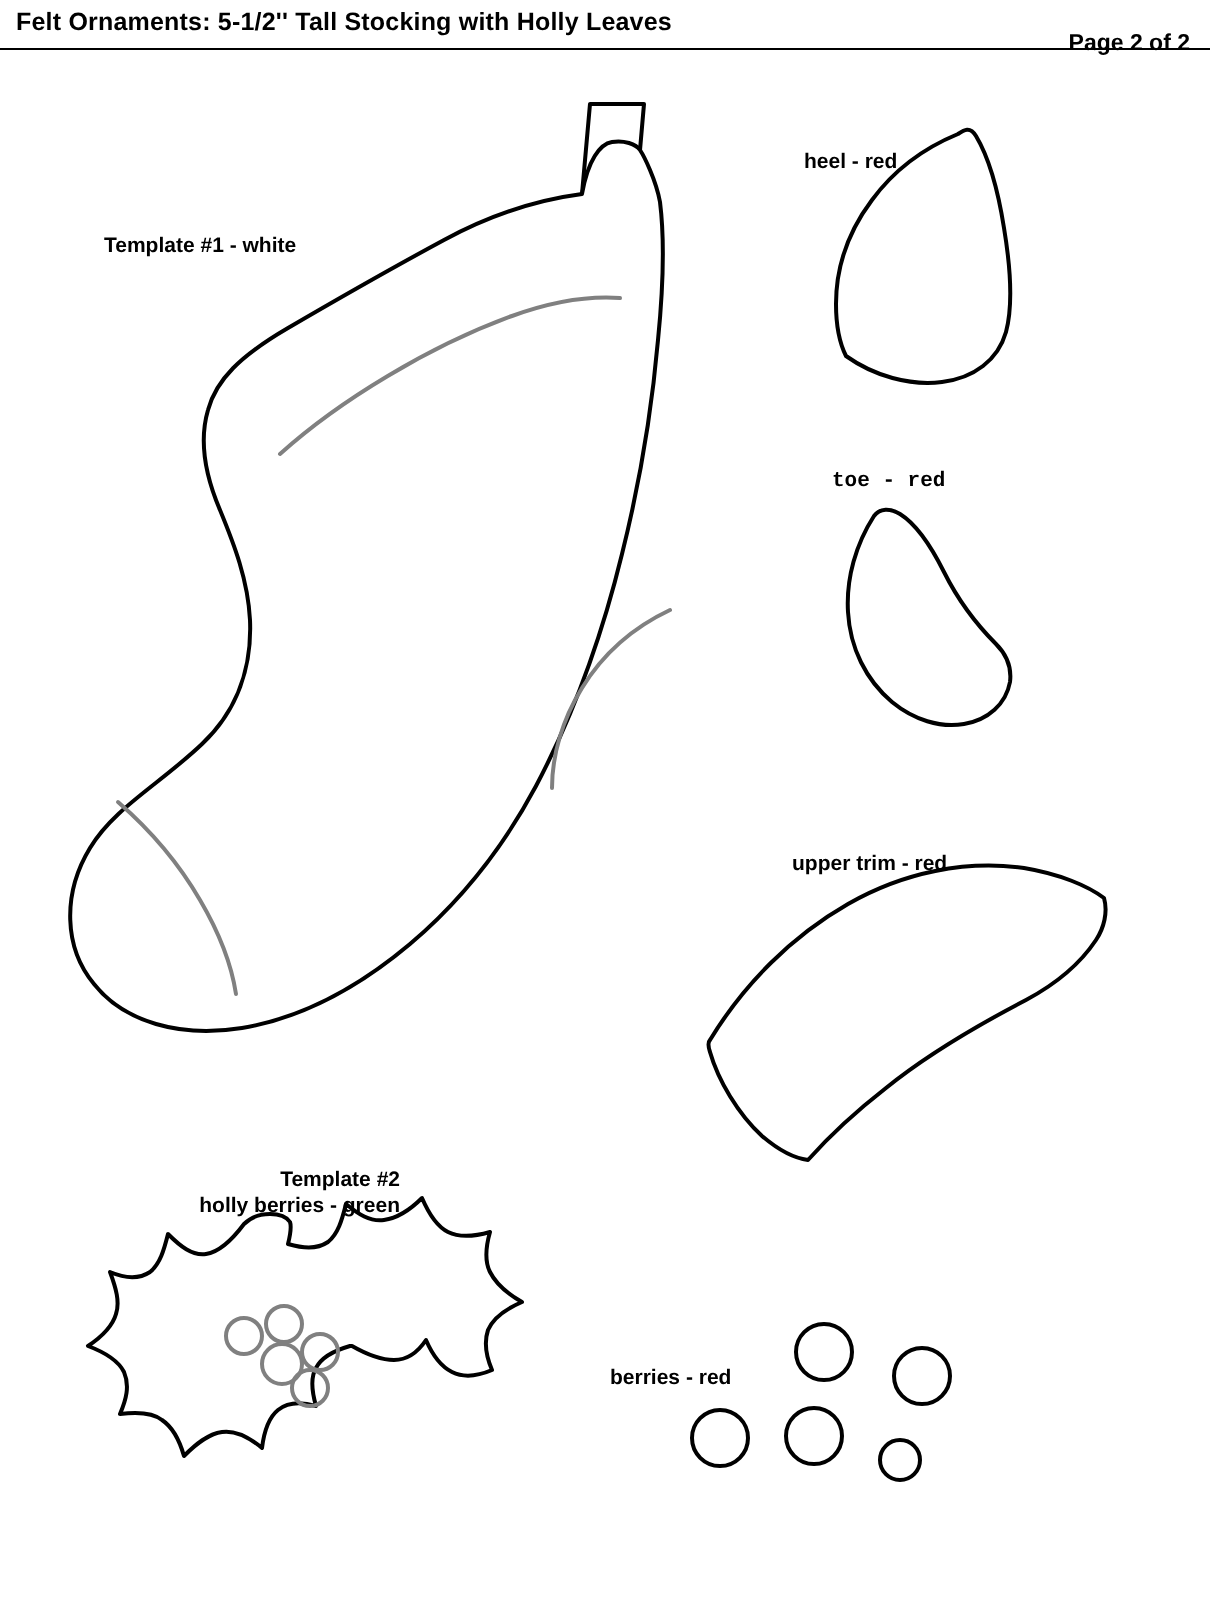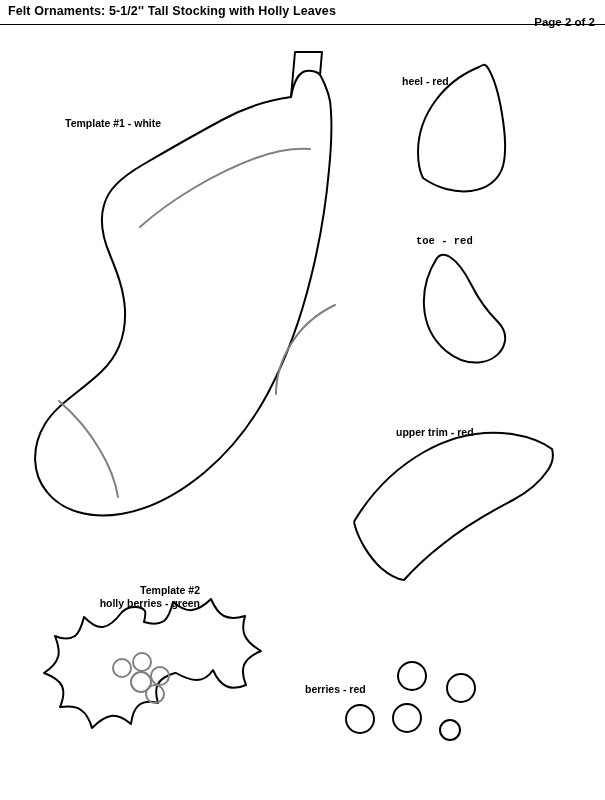--- a/index.html
+++ b/index.html
@@ -49,21 +49,21 @@
   }
   
   .label {
     position: absolute;
     font-size: 10.5px;
     font-weight: bold;
     white-space: nowrap;
     line-height: 13px;
   }
   .label.center { text-align: center; }
-  #label-template1 { left: 52px; top: 117px; margin-left: 13px; }
+  #label-template1 { left: 52px; top: 117px; }
   #label-heel     { left: 402px; top: 75px; }
   #label-toe      { left: 416px; top: 235px; font-family: Liberation Mono, monospace; }
   #label-uppertrim{ left: 396px; top: 426px; }
   #label-berries  { left: 305px; top: 683px; }
   #label-template2{ left: 65px;  top: 584px; width: 135px; text-align: right; }
   
   #art {
     position: absolute;
     left: 0; top: 0;
     width: 605px; height: 800px;

